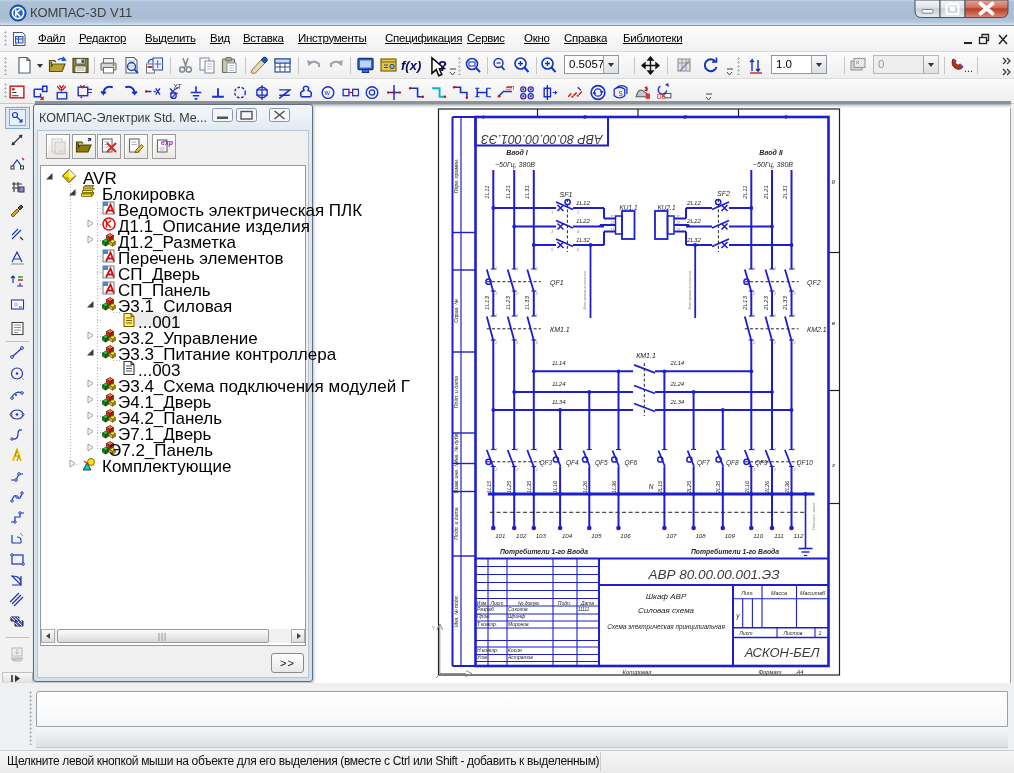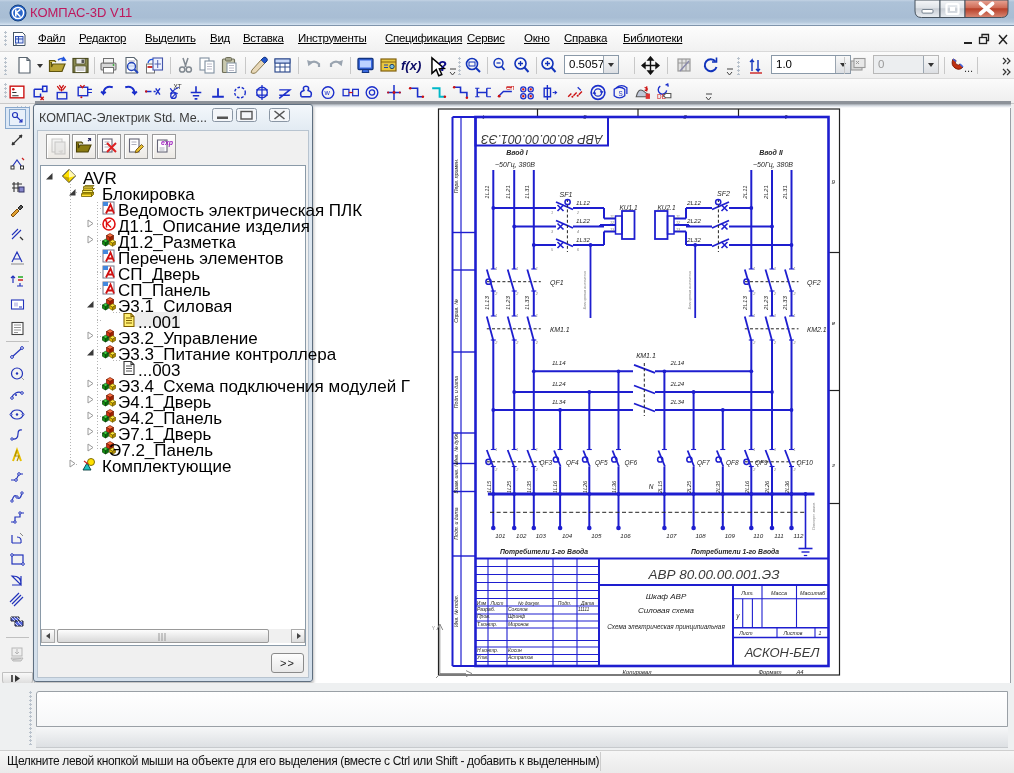--- a/index.html
+++ b/index.html
@@ -1,20 +1,20 @@
 <!DOCTYPE html>
 <html><head><meta charset="utf-8"><style>
 *{margin:0;padding:0;box-sizing:border-box;}
 html,body{width:1014px;height:773px;overflow:hidden;}
 body{font-family:"Liberation Sans",sans-serif;background:#f0f0f0;position:relative;}
 .abs{position:absolute;}
 #titlebar{left:0;top:0;width:1014px;height:26px;
  background:linear-gradient(#c3d3e4 0%,#adc2d8 8%,#a8bdd4 70%,#b4c8dc 88%,#d6e4f2 100%);
  border-bottom:1px solid #7f94ab;}
-#title-text{left:30px;top:5px;font-size:13px;color:#be185d;}
+#title-text{left:30px;top:5px;font-size:13px;color:#404040;}
 #menubar{left:0;top:26px;width:1014px;height:26px;background:linear-gradient(#fdfdfd,#f1f1f1);border-bottom:1px solid #d9d9d9;}
 .menu{position:absolute;top:31.5px;font-size:11.5px;letter-spacing:-0.3px;color:#000;text-decoration:underline;}
 .menu u{text-decoration:underline;}
 #tb1{left:0;top:52px;width:1014px;height:27px;background:linear-gradient(#fbfbfb,#efefef);border-bottom:1px solid #dcdcdc;}
 #tb2{left:0;top:79px;width:1014px;height:25px;background:linear-gradient(#fbfbfb,#eeeeee);border-bottom:1px solid #c9c9c9;}
 .grip{position:absolute;width:3px;background-image:radial-gradient(circle at 1.5px 1.5px,#b9c2cc 1px,transparent 1.2px);background-size:3px 4px;}
 .tsep{position:absolute;width:1px;background:#c8c8c8;}
 .combo{position:absolute;height:19px;background:#fff;border:1px solid #8a99a8;font-size:11.5px;color:#000;}
 .combo .txt{position:absolute;left:4px;top:2px;}
 .combo .btn{position:absolute;right:0;top:0;width:15px;height:100%;background:linear-gradient(#f8f8f8,#dcdfe3);border-left:1px solid #9aa5b0;}
@@ -232,21 +232,21 @@
     <path d="M15.5 1.5 v4.5 h-4.5" fill="none" stroke="#1133bb" stroke-width="1.6"></path>
   </svg>
 <svg class="abs" style="left:726px;top:68px" width="8" height="8">
     <path d="M1 1 h6 M1 4 l2.5 3 L6 4" fill="none" stroke="#444" stroke-width="1"></path>
   </svg>
 <svg class="abs" style="left:748px;top:56px" width="19" height="19" viewBox="0 0 19 19">
     <path d="M4 15 V4 l-2 2 M4 4 l2 2" stroke="#1133bb" stroke-width="1.4" fill="none"></path>
     <path d="M10 4 v11 l-2 -2 M10 15 l2 -2" stroke="#1133bb" stroke-width="1.4" fill="none"></path>
     <path d="M2 17 h12" stroke="#c22" stroke-width="1.4"></path>
   </svg>
-<div class="combo" style="left:771px;top:55px;width:80px">
+<div class="combo" style="left:771px;top:55px;width:56px">
     <span class="txt">1.0</span>
     <span class="btn"></span>
   </div>
 <div class="tsep" style="left:844px;top:57px;height:17px"></div>
 <svg class="abs" style="left:849px;top:56px" width="19" height="19" viewBox="0 0 19 19">
     <rect x="2" y="5" width="11" height="9" fill="#d8d8d8" stroke="#9a9a9a" stroke-width="1.1"></rect>
     <rect x="5" y="2.5" width="11" height="9" fill="#e8e8e8" stroke="#9a9a9a" stroke-width="1.1"></rect>
     <path d="M7 5 l3 3 m0 -3 l-3 3" stroke="#9a9a9a"></path>
   </svg>
 <div class="combo dis" style="left:873px;top:55px;width:66px">

